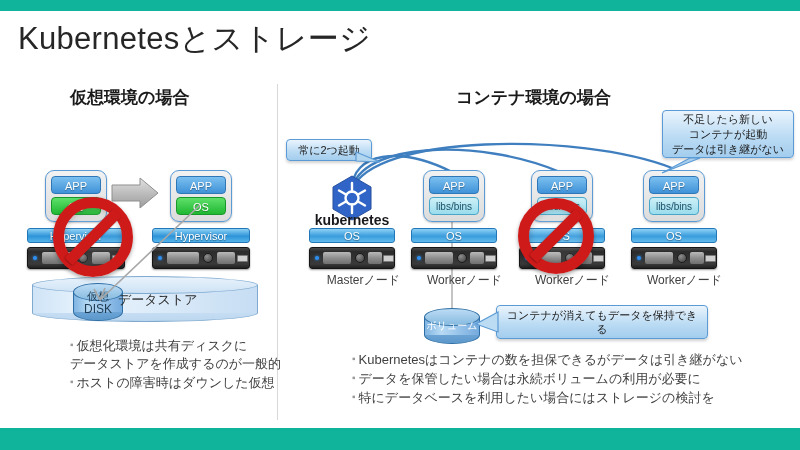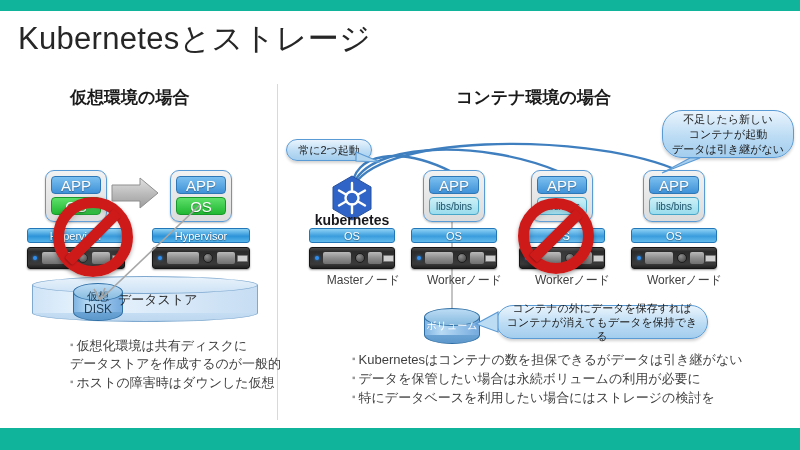--- a/index.html
+++ b/index.html
@@ -28,21 +28,21 @@
 
   
   .vmbox{
     position:absolute;width:62px;height:52px;border-radius:9px;
     background:linear-gradient(180deg,#f2f2f2 0%,#dcdcdc 100%);
     border:1.6px solid #5b9bd5;box-sizing:border-box;
     box-shadow:0 1px 2px rgba(0,0,0,.25);
   }
   .appbox,.osbox,.libbox{
     position:absolute;left:5px;width:50px;height:18px;border-radius:4px;
-    font-size:15px;color:#ffffff;text-align:center;line-height:18px;
+    font-size:11px;color:#ffffff;text-align:center;line-height:18px;
     box-sizing:border-box;text-shadow:0 1px 1px rgba(0,0,0,.35);
   }
   .appbox{top:5px;background:linear-gradient(180deg,#7cc0f0 0%,#3f92d8 100%);border:1px solid #2e78b8;}
   .osbox{top:26px;background:linear-gradient(180deg,#5ee06a 0%,#20b832 100%);border:1px solid #18982a;}
   .libbox{top:26px;background:linear-gradient(180deg,#cdf0f7 0%,#9adced 100%);border:1px solid #4aa6c9;
           color:#1b4f66;text-shadow:none;font-size:10px;}
 
   .hyperbar{
     position:absolute;width:98px;height:15px;border-radius:3px;
     background:linear-gradient(180deg,#8ed2f5 0%,#2d93d8 55%,#55b4ea 100%);
@@ -100,21 +100,21 @@
     border-left:1px solid #2e6ea4;border-right:1px solid #2e6ea4;}
   .cyl.dark .top{background:linear-gradient(180deg,#bcdcf5,#86badf);border:1px solid #2e6ea4;}
   .cyl.dark .bot{background:linear-gradient(180deg,#79aedc,#5d98cc);border:1px solid #2e6ea4;}
 
   .cyl-text{position:absolute;width:100%;text-align:center;font-size:11px;color:#1f3b52;line-height:12px;}
 
   
   .callout{
     position:absolute;box-sizing:border-box;
     background:linear-gradient(180deg,#eaf4fd 0%,#bcdcf4 55%,#a3cdee 100%);
-    border:1.4px solid #5b9bd5;border-radius:20px;
+    border:1.4px solid #5b9bd5;border-radius:4px;
     color:#1a1a1a;font-size:12px;text-align:center;
     box-shadow:0 2px 3px rgba(0,0,0,.18);
     display:flex;align-items:center;justify-content:center;
     line-height:15px;padding:3px 6px;
   }
 
   .bullets{position:absolute;font-size:13px;color:#3f3f3f;line-height:18px;margin-left:48px;}
   .bullets .b{display:block;white-space:nowrap;}
   .bullets .mk{color:#9a9a9a;font-size:10px;margin-right:3px;vertical-align:2px;}
   .bullets .cont{display:block;white-space:nowrap;}
@@ -300,21 +300,20 @@
 <div class="callout" style="left:662px;top:110px;width:132px;height:48px;flex-direction:column;font-size:11px;">
   <span>不足したら新しい</span>
   <span>コンテナが起動</span>
   <span>データは引き継がない</span>
 </div>
 <svg class="overlay">
   <path d="M690,158 L662,173 L700,158 Z" fill="#a9cfec" stroke="#5b9bd5" stroke-width="1.2"></path>
 </svg>
 
 <div class="callout" style="left:496px;top:305px;width:212px;height:34px;flex-direction:column;font-size:11px;line-height:14px;">
-  <span>コンテナの外にデータを保存すれば</span>
   <span>コンテナが消えてもデータを保持できる</span>
 </div>
 <svg class="overlay">
   <path d="M498,312 L476,324 L498,332 Z" fill="#bcdcf4" stroke="#5b9bd5" stroke-width="1.2"></path>
 </svg>
 
 <div class="bullets" style="left:304px;top:350px;width:480px;">
   <span class="b"><span class="mk">▪</span><span>Kubernetesはコンテナの数を担保できるがデータは引き継がない</span></span>
   <span class="b"><span class="mk">▪</span><span>データを保管したい場合は永続ボリュームの利用が必要に</span></span>
   <span class="b"><span class="mk">▪</span><span>特にデータベースを利用したい場合にはストレージの検討を</span></span>

